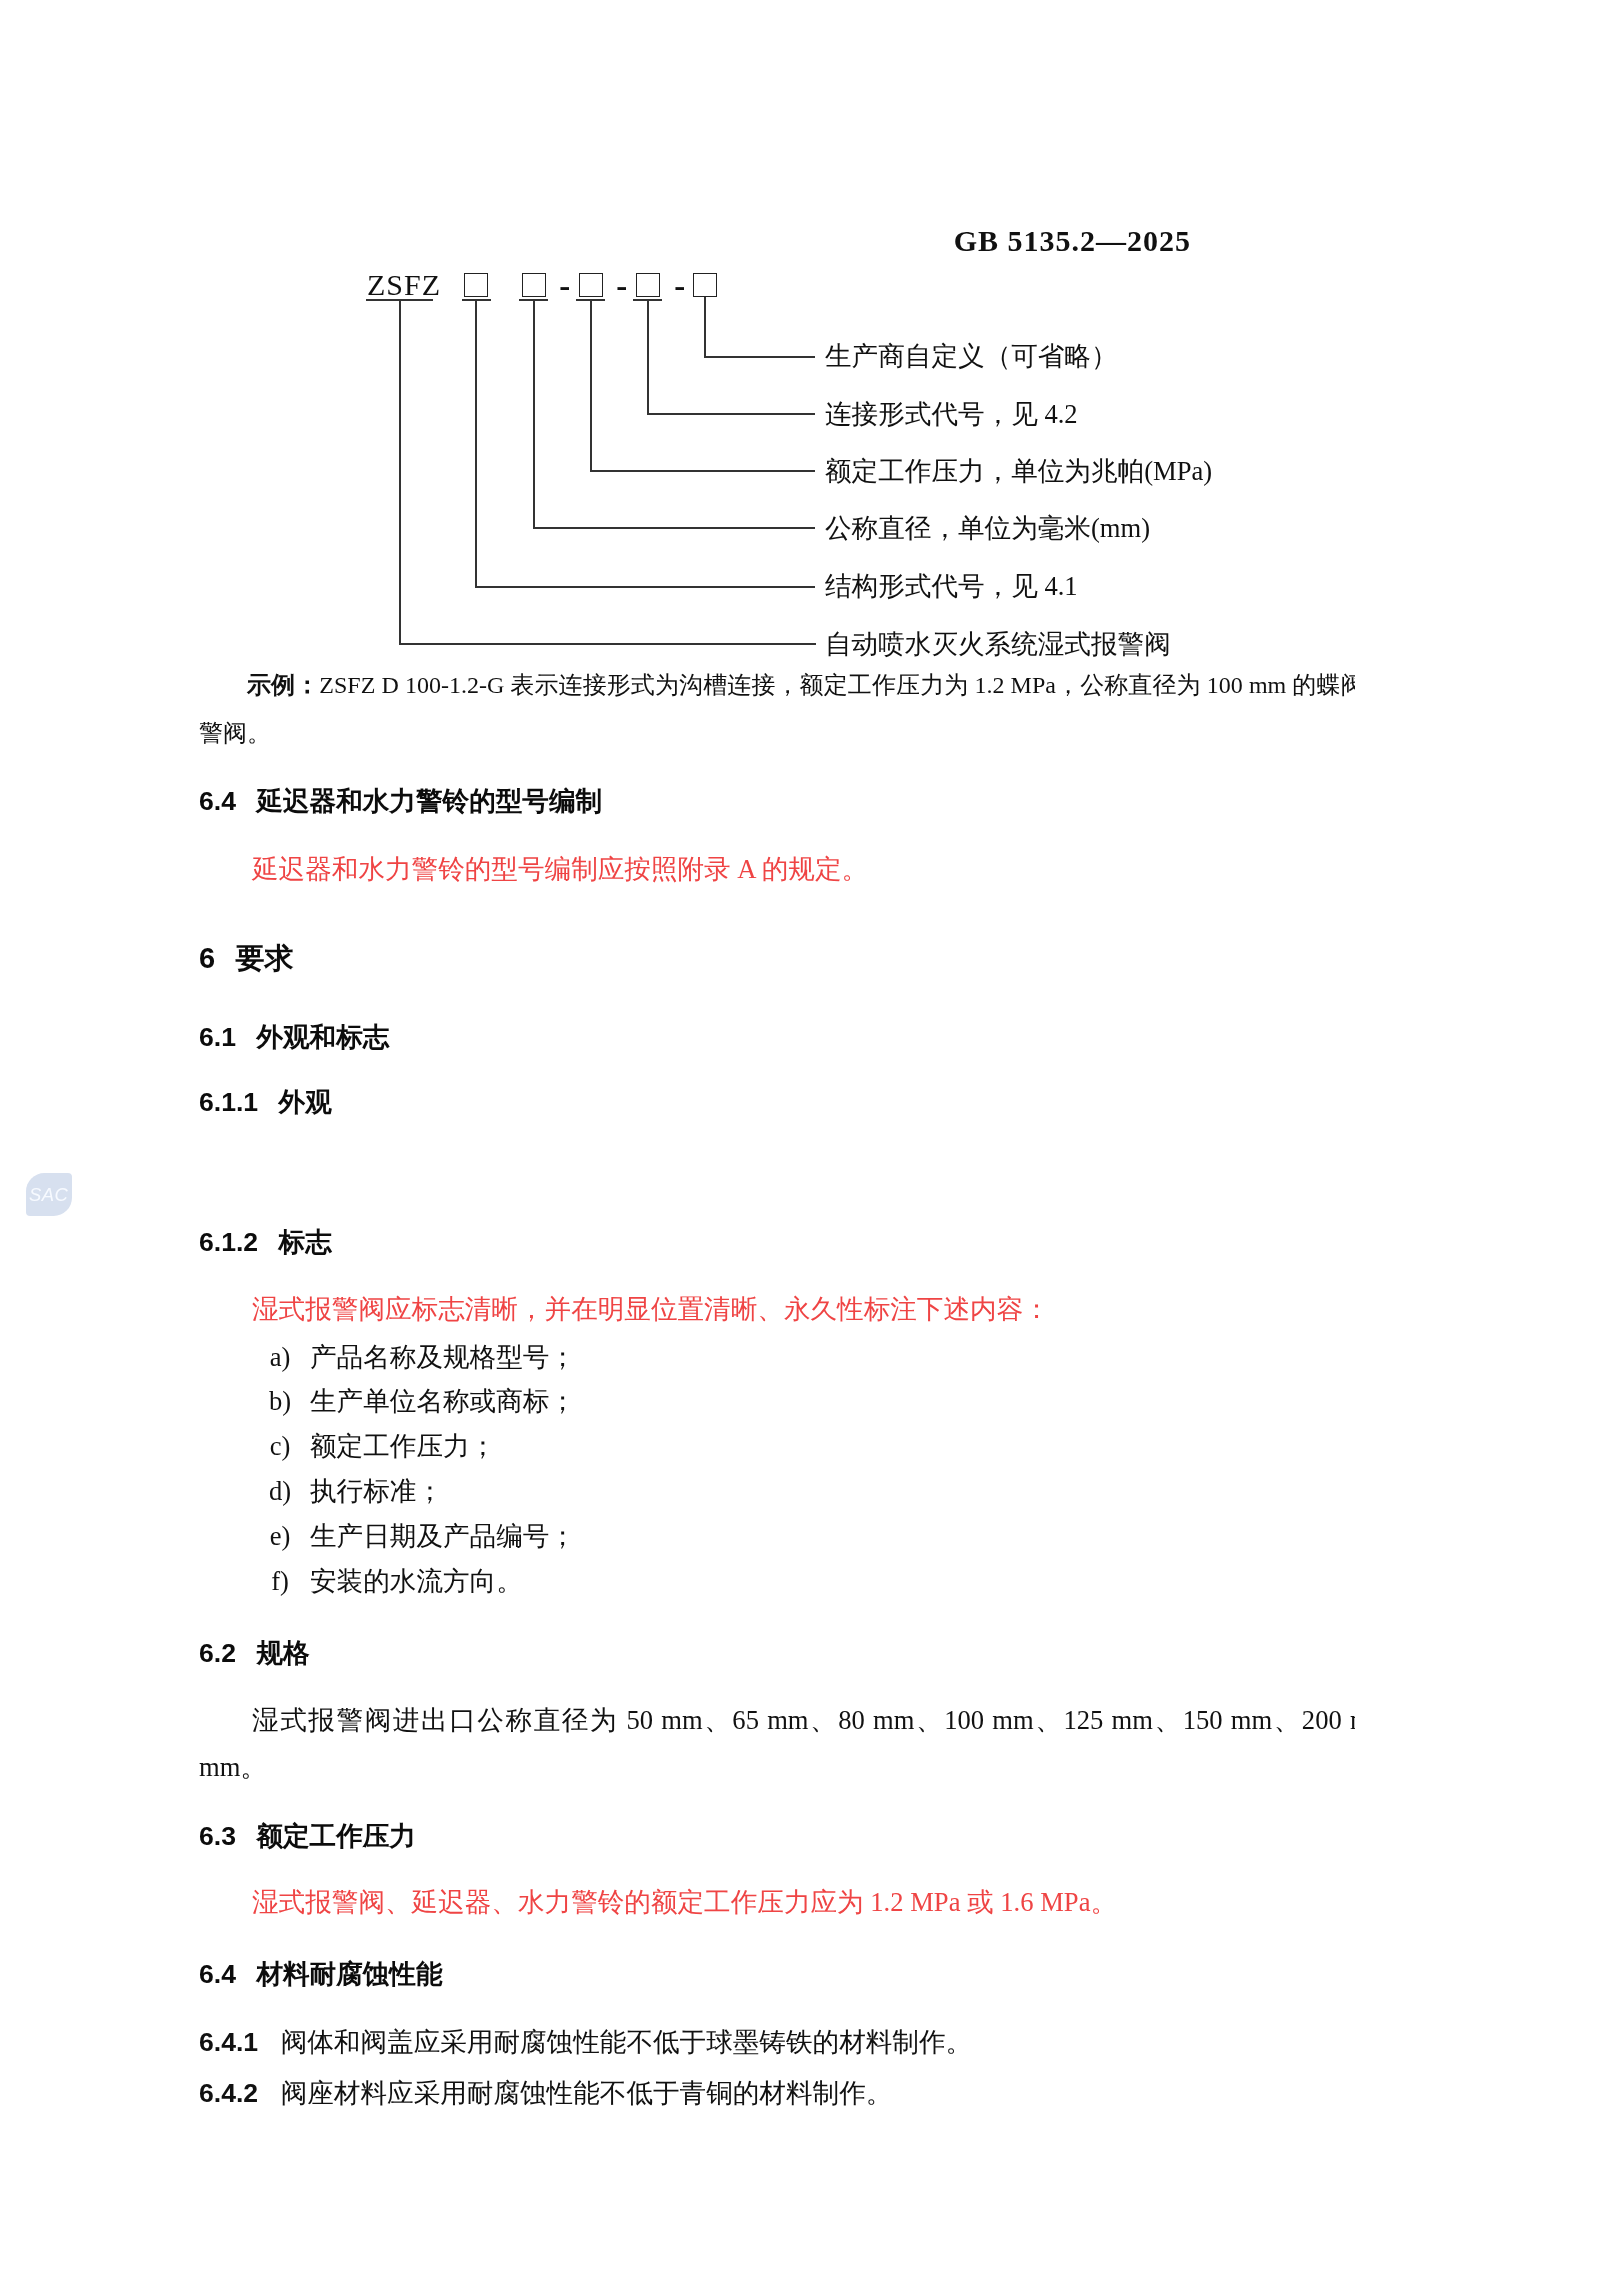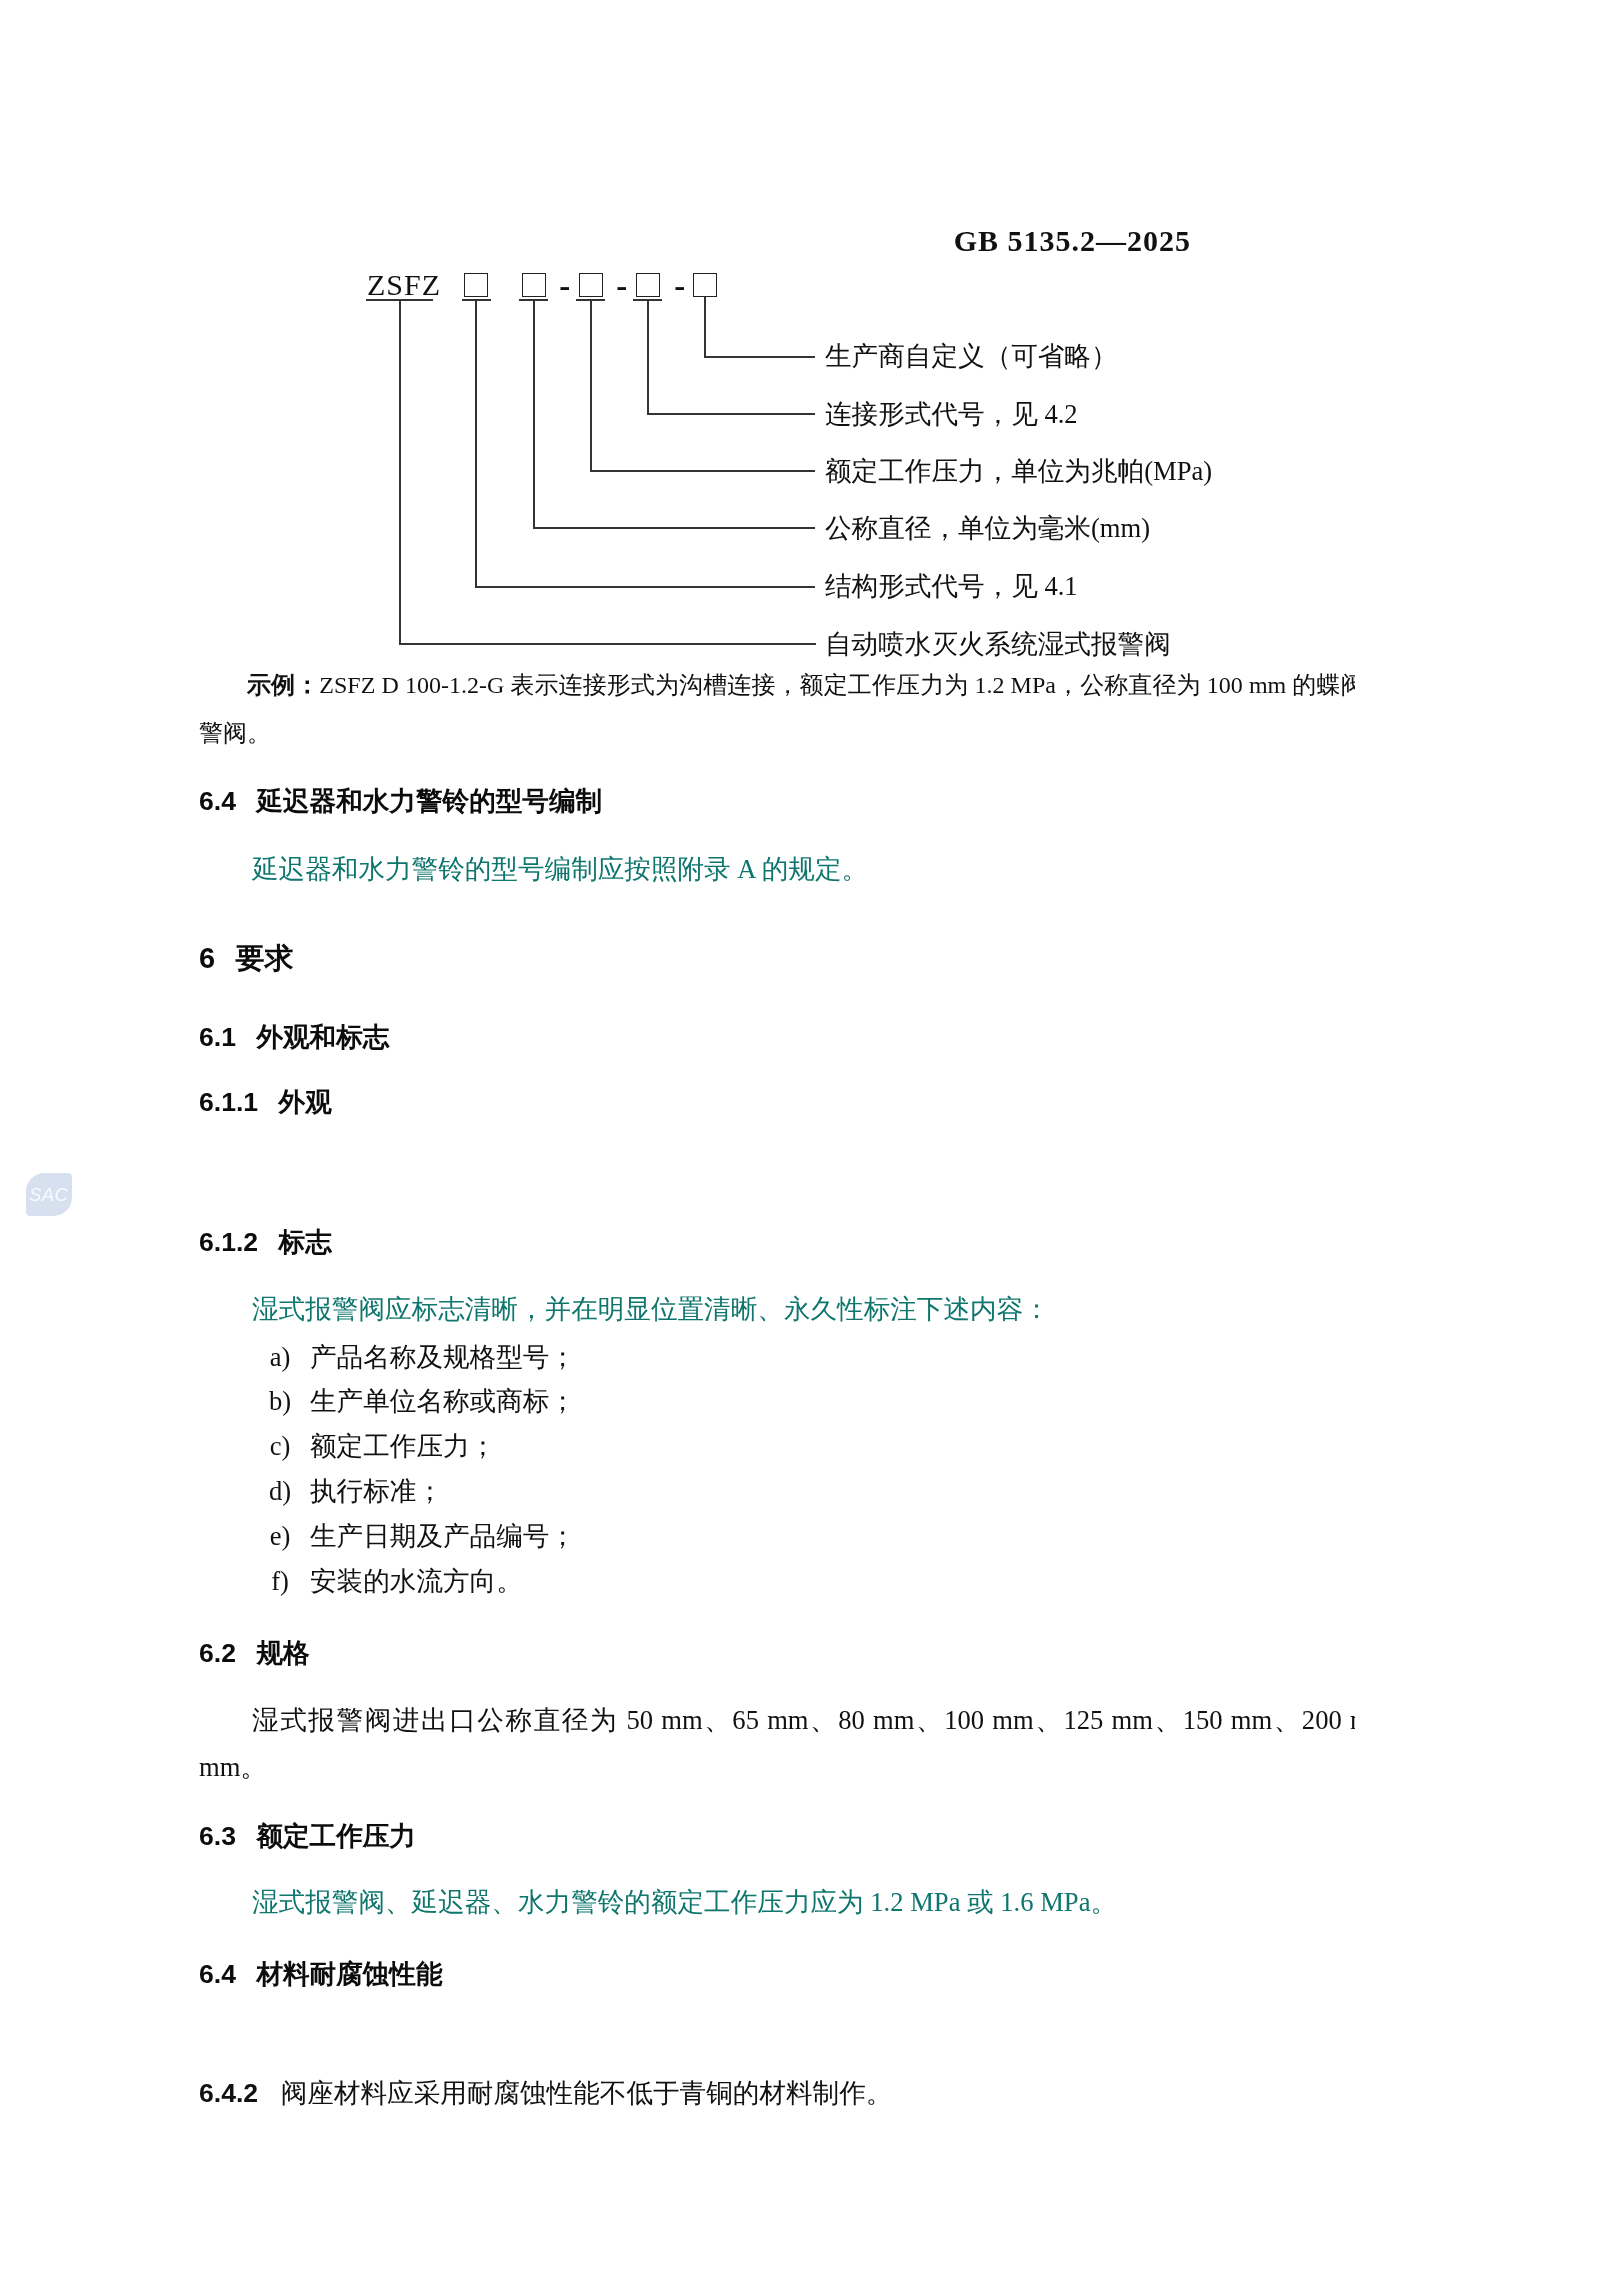--- a/index.html
+++ b/index.html
@@ -66,21 +66,21 @@
     font-family:"Liberation Sans","DejaVu Sans",sans-serif;
     font-weight:bold; font-size:26.6px; line-height:29px;
     white-space:nowrap; color:#0c0c0c;
   }
   .h .hnum{margin-right:20.4px;}
   .h-big{font-size:29px;}
 
   
   .p{
     font-size:26.6px; line-height:29px;
-    white-space:nowrap; color:#0f766e;
+    white-space:nowrap; color:#ef4444;
   }
   .p-wrap{
     left:199px; width:1262px;
     font-size:26.6px; line-height:47px;
     text-align:justify; text-indent:53px;
     white-space:normal;
   }
 
   
   .li{
@@ -227,20 +227,24 @@
     <span class="hnum">6.3</span>
     <span>额定工作压力</span>
   </div>
   <div class="abs serif p" style="left:252px;top:1888px;">湿式报警阀、延迟器、水力警铃的额定工作压力应为 1.2 MPa 或 1.6 MPa。</div>
 
   <div class="abs h" style="left:199px;top:1960px;">
     <span class="hnum">6.4</span>
     <span>材料耐腐蚀性能</span>
   </div>
 
+  <div class="abs clause" style="left:199px;top:2024px;">
+    <span class="cnum">6.4.1</span>
+    <span class="ctext serif">阀体和阀盖应采用耐腐蚀性能不低于球墨铸铁的材料制作。</span>
+  </div>
   <div class="abs clause" style="left:199px;top:2075px;">
     <span class="cnum">6.4.2</span>
     <span class="ctext serif">阀座材料应采用耐腐蚀性能不低于青铜的材料制作。</span>
   </div>
 
   <div class="abs watermark">
     <span class="wm-text">SAC</span>
   </div>
 
   <div class="abs serif pageno">3</div>

